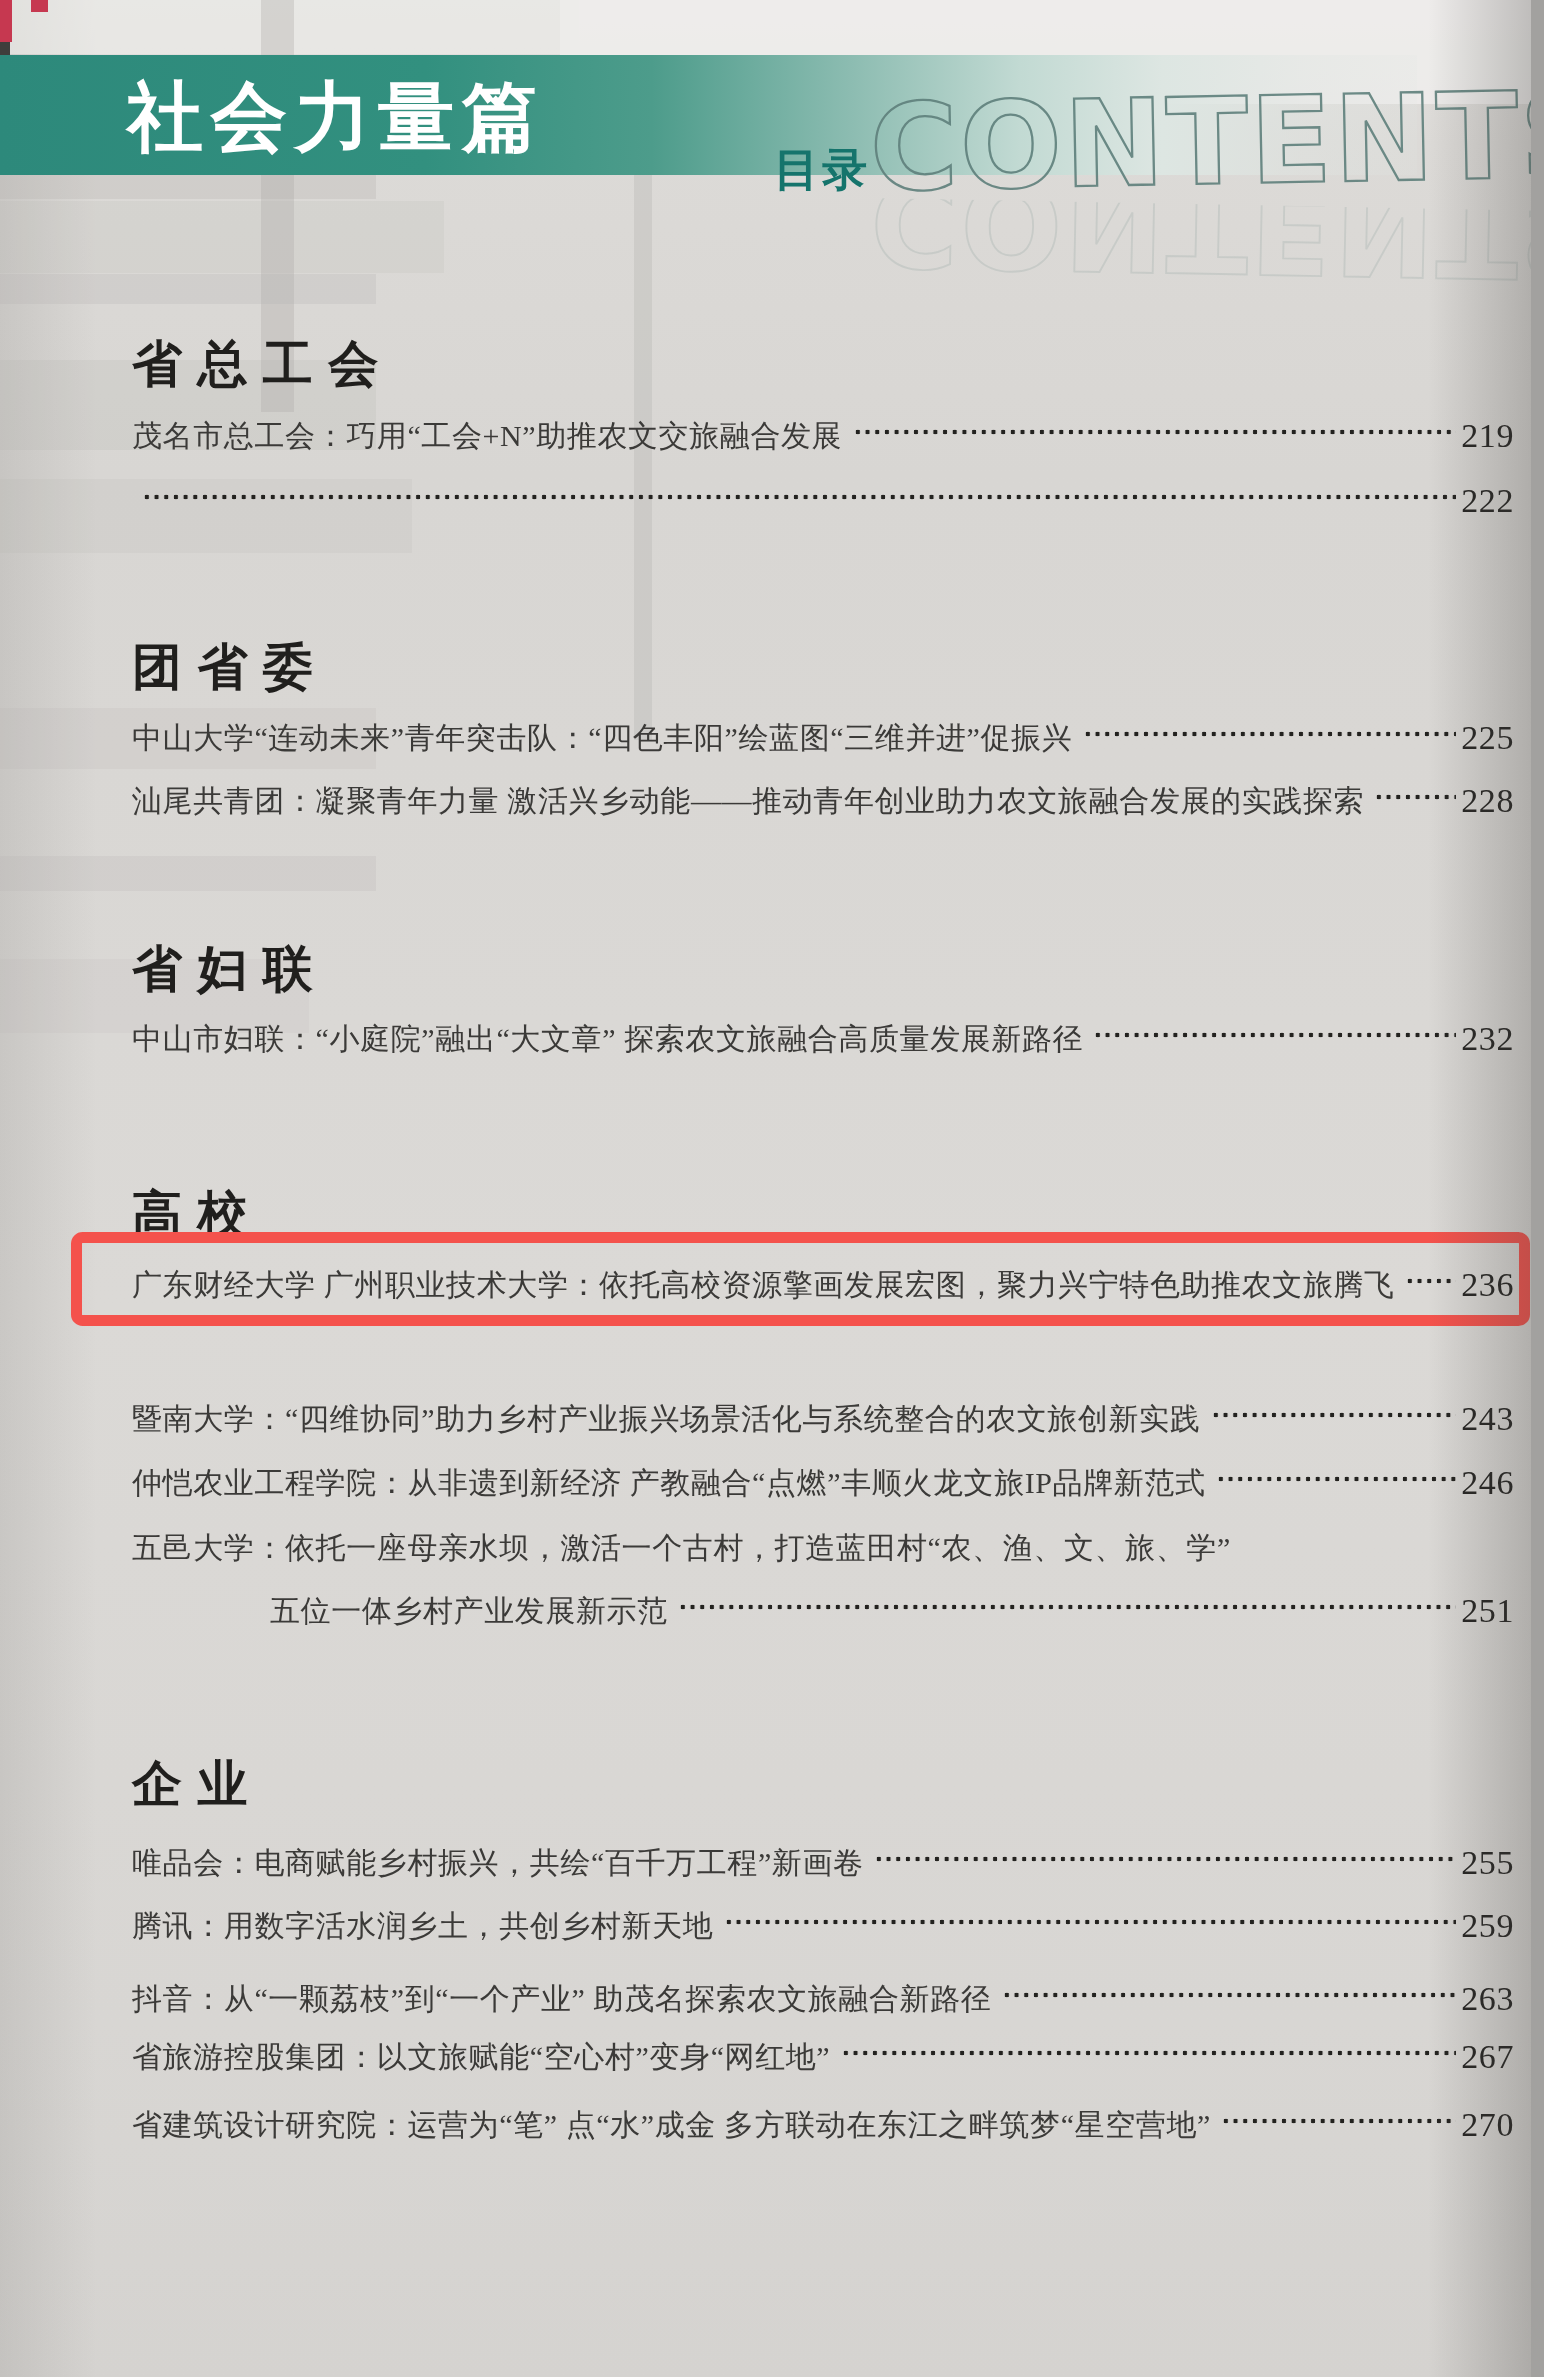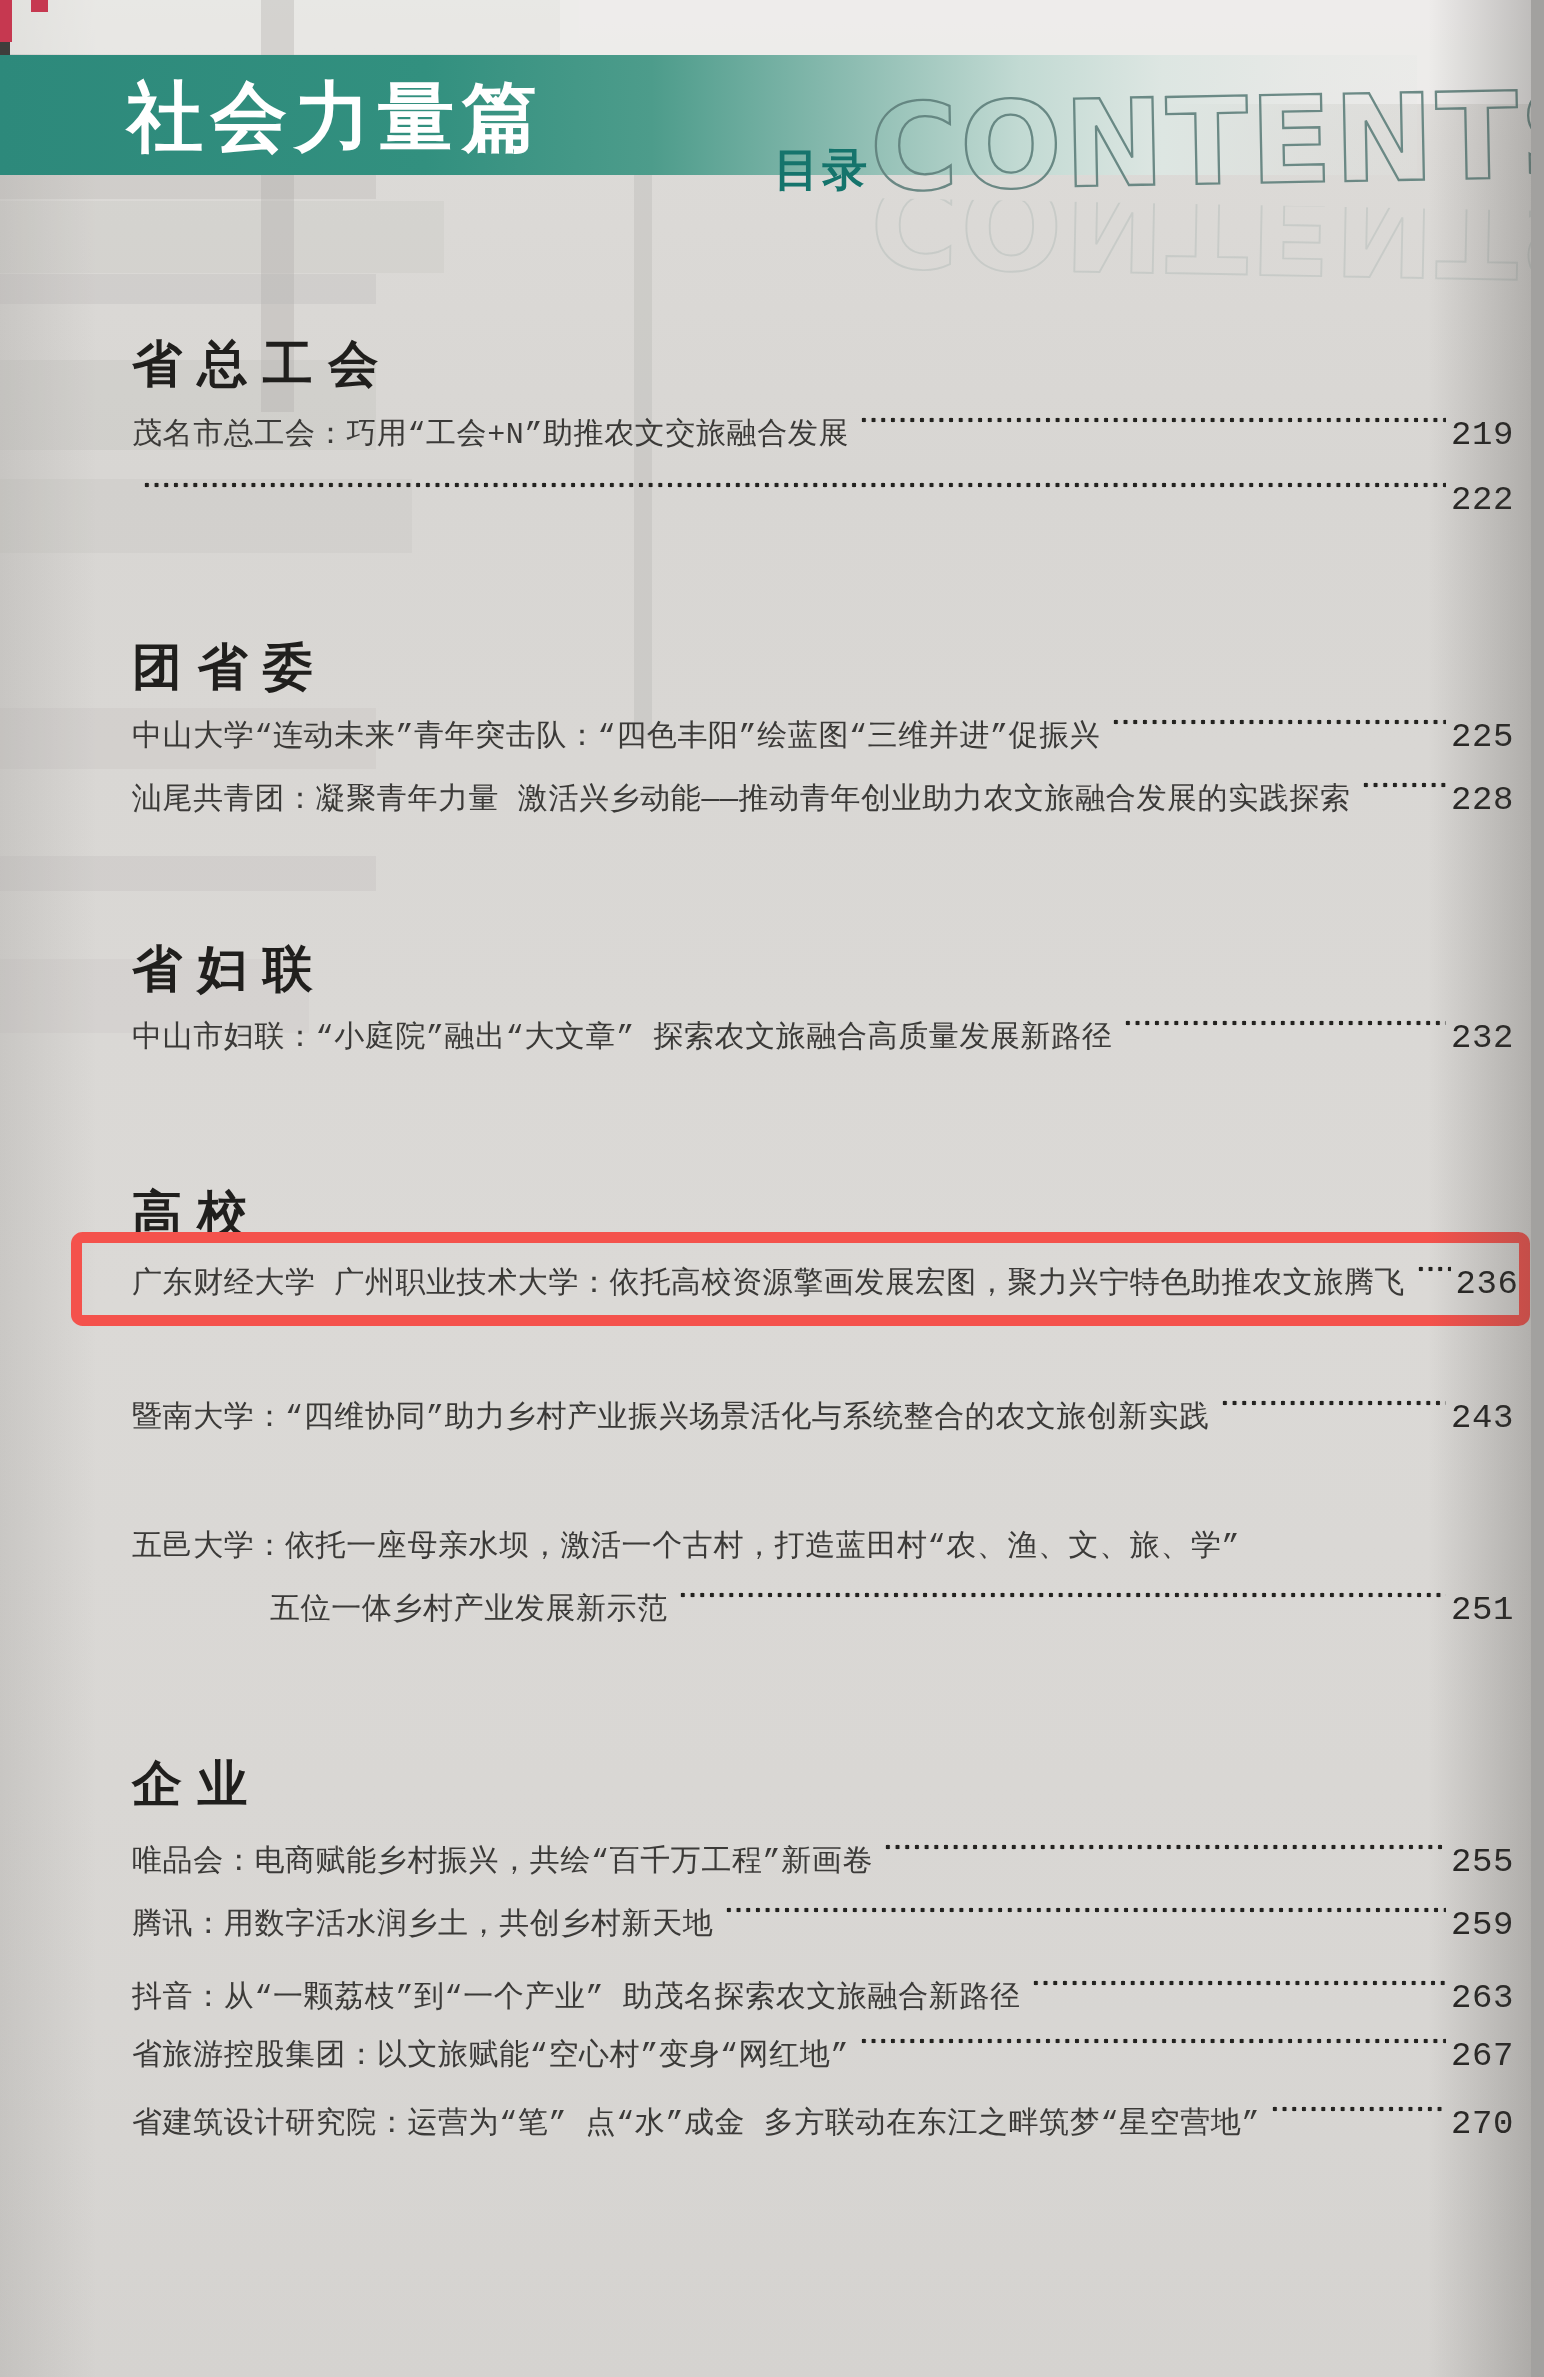--- a/index.html
+++ b/index.html
@@ -40,22 +40,22 @@
   .toc-en-reflect{
     position:absolute;left:870px;top:205px;height:82px;overflow:hidden;
     opacity:.15;transform:rotate(1.1deg);}
   .toc-en-reflect span{
     display:block;font-family:"DejaVu Sans","Liberation Sans",sans-serif;font-weight:bold;
     font-size:120px;letter-spacing:1.9px;line-height:1;
     color:transparent;-webkit-text-stroke:1.9px #5f807c;transform:scaleY(-1) translateY(37px);}
   
   .h{position:absolute;left:132px;font-size:50px;font-weight:bold;color:#201f1d;
      letter-spacing:15.4px;white-space:nowrap;}
-  .row{position:absolute;left:132px;width:1382px;display:flex;align-items:flex-start;
-     font-size:30px;color:#3b3a38;line-height:39px;font-family:Liberation Mono, monospace;}
+  .row{position:absolute;left:132px;width:1382px;display:flex;align-items:center;
+     font-size:30px;color:#3b3a38;line-height:39px;}
   .row .t{white-space:nowrap;letter-spacing:0.6px;}
   .row .dots{flex:1;height:7.7px;margin:0 5.1px 7.7px 10.3px;min-width:35px;
      background-image:radial-gradient(circle,#23221f 2.1px,rgba(0,0,0,0) 2.5px);
      background-size:9.7px 7.7px;background-repeat:repeat-x;background-position:left center;}
   .row .pg{font-size:34px;color:#262523;letter-spacing:0.6px;}
   .row.nodots .t{letter-spacing:0.6px;}
   .row.cont{left:270px;width:1244px;}
   
   .hl{position:absolute;left:71px;top:1232px;width:1459px;height:94px;
      border:11px solid #f4524c;border-radius:11.6px;box-sizing:border-box;}
@@ -130,20 +130,25 @@
     <span class="t">广东财经大学 广州职业技术大学：依托高校资源擎画发展宏图，聚力兴宁特色助推农文旅腾飞</span>
     <span class="dots"></span>
     <span class="pg">236</span>
   </div>
 
   <div class="row" style="top:1399px">
     <span class="t">暨南大学：“四维协同”助力乡村产业振兴场景活化与系统整合的农文旅创新实践</span>
     <span class="dots"></span>
     <span class="pg">243</span>
   </div>
+  <div class="row" style="top:1463px">
+    <span class="t">仲恺农业工程学院：从非遗到新经济 产教融合“点燃”丰顺火龙文旅IP品牌新范式</span>
+    <span class="dots"></span>
+    <span class="pg">246</span>
+  </div>
   <div class="row nodots" style="top:1528px">
     <span class="t">五邑大学：依托一座母亲水坝，激活一个古村，打造蓝田村“农、渔、文、旅、学”</span>
   </div>
   <div class="row cont" style="top:1591px">
     <span class="t">五位一体乡村产业发展新示范</span>
     <span class="dots"></span>
     <span class="pg">251</span>
   </div>
 
   <div class="h" style="top:1751px">企业</div>

